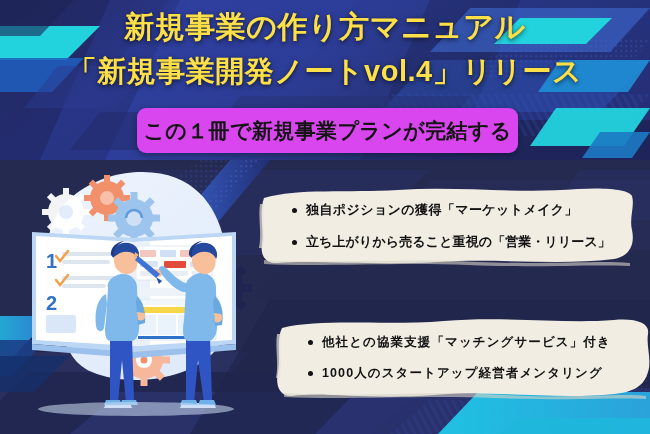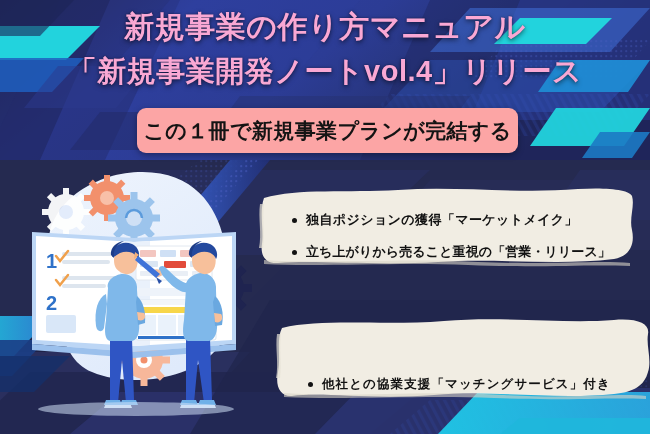--- a/index.html
+++ b/index.html
@@ -13,45 +13,45 @@
   
   .bg{position:absolute;inset:0;overflow:hidden;}
   .bg svg{position:absolute;inset:0;display:block;}
 
   
   .headline{
     position:absolute;left:0;top:6px;width:650px;
     text-align:center;z-index:6;
   }
   .hl-line{
-    color:#f9a8d4;font-weight:bold;letter-spacing:.5px;
+    color:#fde047;font-weight:bold;letter-spacing:.5px;
     text-shadow:0 2px 5px rgba(0,0,0,.55), 0 0 2px rgba(0,0,0,.4);
     white-space:nowrap;
   }
   .hl1{font-size:30px;line-height:42px;}
   .hl2{font-size:29px;line-height:48px;margin-top:-1px;}
 
   
   .badge{
     position:absolute;left:137px;top:108px;width:381px;height:45px;
-    background:#fca5a5;border-radius:9px;z-index:7;
+    background:#d946ef;border-radius:9px;z-index:7;
     display:flex;align-items:center;justify-content:center;
     box-shadow:0 2px 6px rgba(0,0,0,.35);
   }
   .badge-text{
     color:#141414;font-size:21px;font-weight:bold;letter-spacing:.4px;
     white-space:nowrap;
   }
 
   
   .panel{position:absolute;z-index:6;}
   .panel .paper{position:absolute;inset:0;}
   .panel .rows{
     position:absolute;inset:0;display:flex;flex-direction:column;
-    justify-content:flex-end;padding-left:34px;padding-right:14px;
+    justify-content:center;padding-left:34px;padding-right:14px;
   }
   .prow{display:flex;align-items:center;color:#121212;white-space:nowrap;}
   .dot{
     width:5px;height:5px;border-radius:50%;background:#121212;
     margin-right:9px;flex:0 0 auto;
   }
   .ptext{font-size:13px;font-weight:bold;letter-spacing:.2px;}
 
   #panel-top{left:258px;top:184px;width:378px;height:84px;}
   #panel-top .prow{margin:7px 0;}
@@ -399,16 +399,20 @@
                C280,84 220,74 160,79 C100,84 50,76 18,80
                C6,81 1,70 4,56 C7,40 2,24 8,12 Z" fill="#F1EDE3"></path>
       <path d="M10,77 C70,82 150,74 230,79 C300,83 345,77 372,80 L372,83 C335,81 290,85 220,82 C150,79 70,84 10,81 Z" fill="#d9d4c6" opacity="0.6"></path>
       <path d="M3,18 C1,32 5,48 2,62 L6,62 C8,48 5,32 7,18 Z" fill="#e6e1d4" opacity="0.7"></path>
     </svg>
     <div class="rows">
       <div class="prow">
         <span class="dot"></span>
         <span class="ptext">他社との協業支援「マッチングサービス」付き</span>
       </div>
+      <div class="prow">
+        <span class="dot"></span>
+        <span class="ptext">1000人のスタートアップ経営者メンタリング</span>
+      </div>
     </div>
   </div>
 
 </div>
 
 </body></html>

